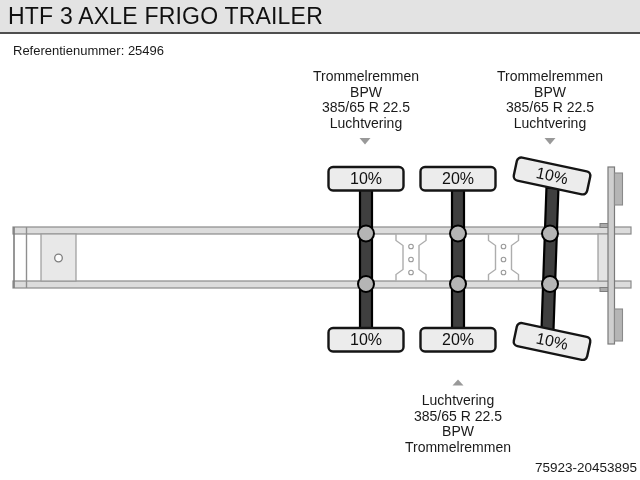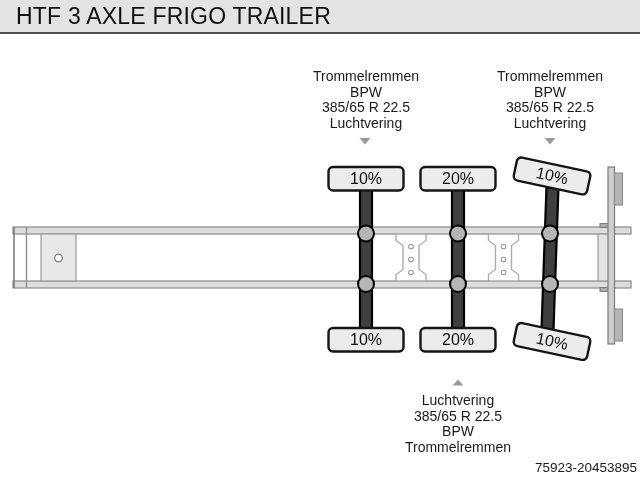--- a/index.html
+++ b/index.html
@@ -3,21 +3,21 @@
 <meta charset="utf-8">
 <style>
   html,body { margin:0; padding:0; background:#fff; }
   #page {
     position:relative; width:640px; height:480px; background:#ffffff;
     font-family:"Liberation Sans","DejaVu Sans",sans-serif; overflow:hidden;
   }
   #titlebar {
     position:absolute; top:0; left:0; width:640px; height:34px;
     background:#e3e3e3; border-bottom:2px solid #4f4f4f;
-    display:flex; align-items:center; box-sizing:border-box; padding-left:16px;
+    display:flex; align-items:center; box-sizing:border-box; padding-left:8px;
   }
   #titlebar span { font-size:23px; color:#101010; letter-spacing:0.2px; white-space:nowrap; }
   #refline {
     position:absolute; top:43px; left:13px; font-size:13px; color:#1a1a1a;
   }
   #diagram { position:absolute; top:0; left:0; }
   text { font-family:"Liberation Sans","DejaVu Sans",sans-serif; fill:#1a1a1a; }
   .ann   { font-size:14px; text-anchor:middle; }
   .tire-label { font-size:16px; text-anchor:middle; fill:#101010; }
   .wm    { font-size:13.5px; text-anchor:end; }
@@ -30,20 +30,21 @@
 </style>
 </head>
 <body>
 
 <div id="page">
 
   <div id="titlebar">
     <span>HTF 3 AXLE FRIGO TRAILER</span>
   </div>
 
+  <div id="refline">Referentienummer: 25496</div>
 
   <svg id="diagram" width="640" height="480" viewBox="0 0 640 480">
 
     <g>
       <text class="ann" x="366" y="81">Trommelremmen</text>
       <text class="ann" x="366" y="96.5">BPW</text>
       <text class="ann" x="366" y="112">385/65 R 22.5</text>
       <text class="ann" x="366" y="127.5">Luchtvering</text>
       <polygon points="359.5,138 370.5,138 365,144.5" fill="#999999"></polygon>
     </g>

